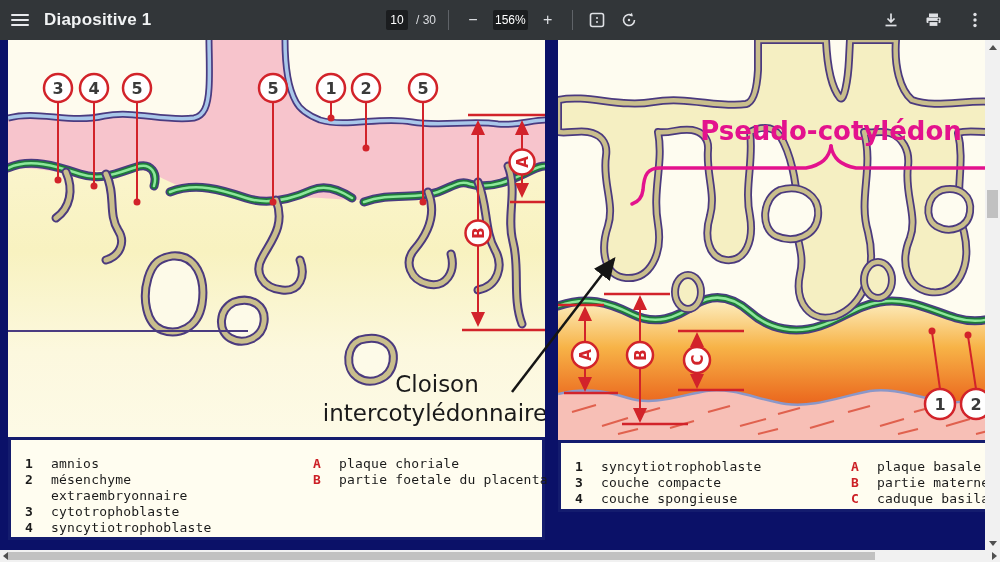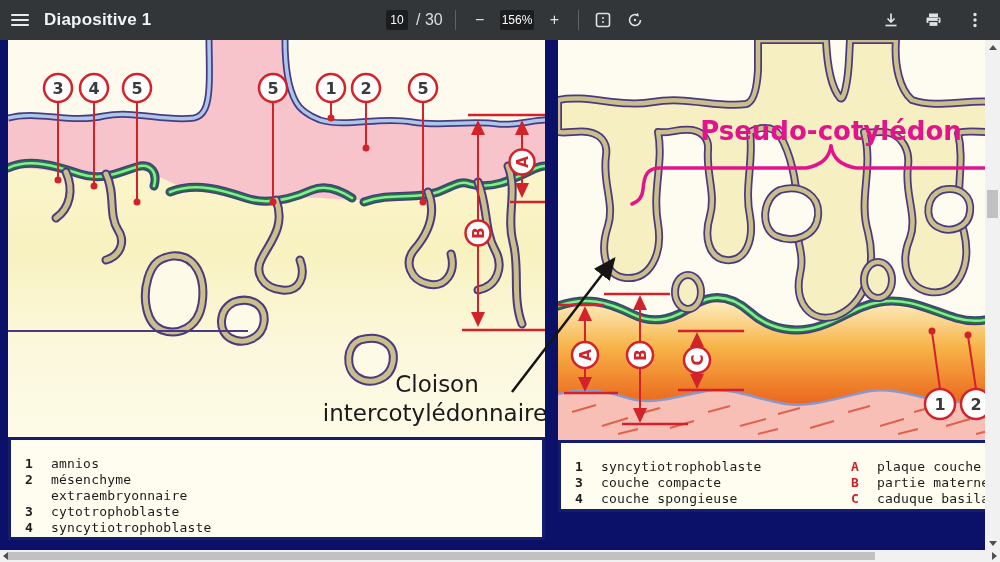--- a/index.html
+++ b/index.html
@@ -10,21 +10,21 @@
   
   .toolbar { position:absolute; top:0; left:0; width:1000px; height:40px;
              background:#323639; color:#E8EAED; display:flex; align-items:center; z-index:30; }
   .tb-left { display:flex; align-items:center; }
   .menu-btn { width:40px; height:40px; display:flex; align-items:center; justify-content:center; cursor:pointer; }
   .menu-bars { width:18px; }
   .menu-bars div { height:2px; background:#E8EAED; margin:3px 0; border-radius:1px; }
   .doc-title { font-size:17px; font-weight:bold; color:#F1F3F4; margin-left:4px; letter-spacing:.2px; }
   .tb-center { position:absolute; left:386px; top:0; height:40px; display:flex; align-items:center; gap:8px; }
   .dark-box { background:#1B1D1F; color:#FFF; font-size:12px; padding:3px 2px; border-radius:2px; min-width:22px; text-align:center; }
-  .tb-txt { font-size:16px; color:#DADCE0; }
+  .tb-txt { font-size:12px; color:#DADCE0; }
   .tb-sep { width:1px; height:20px; background:#5F6368; margin:0 4px; }
   .tb-btn { width:24px; height:24px; display:flex; align-items:center; justify-content:center;
             color:#DFE1E5; font-size:16px; cursor:pointer; }
   .tb-right { position:absolute; right:12px; top:0; height:40px; display:flex; align-items:center; gap:16px; }
   .tb-right .tb-btn { width:26px; }
 
   
   .content { position:absolute; top:40px; left:0; width:1000px; height:510px;
              background:#0B1168; overflow:hidden; }
   .panel-svg { position:absolute; display:block; }
@@ -353,30 +353,34 @@
     </svg>
 
     <div class="legend" style="left:8px; top:397px; width:537px; height:103px">
       <div class="lg-col" style="left:14px">
         <div class="lg-row"><span class="lg-num">1</span><span>amnios</span></div>
         <div class="lg-row"><span class="lg-num">2</span><span>mésenchyme</span></div>
         <div class="lg-row"><span class="lg-num"></span><span>extraembryonnaire</span></div>
         <div class="lg-row"><span class="lg-num">3</span><span>cytotrophoblaste</span></div>
         <div class="lg-row"><span class="lg-num">4</span><span>syncytiotrophoblaste</span></div>
       </div>
+      <div class="lg-col" style="left:302px">
+        <div class="lg-row"><span class="lg-key">A</span><span>plaque choriale</span></div>
+        <div class="lg-row"><span class="lg-key">B</span><span>partie foetale du placenta</span></div>
+      </div>
     </div>
 
     <div class="legend" style="left:558px; top:400px; width:470px; height:72px">
       <div class="lg-col" style="left:14px">
         <div class="lg-row"><span class="lg-num">1</span><span>syncytiotrophoblaste</span></div>
         <div class="lg-row"><span class="lg-num">3</span><span>couche compacte</span></div>
         <div class="lg-row"><span class="lg-num">4</span><span>couche spongieuse</span></div>
       </div>
       <div class="lg-col" style="left:290px">
-        <div class="lg-row"><span class="lg-key">A</span><span>plaque couche</span></div>
+        <div class="lg-row"><span class="lg-key">A</span><span>plaque basale</span></div>
         <div class="lg-row"><span class="lg-key">B</span><span>partie maternelle</span></div>
         <div class="lg-row"><span class="lg-key">C</span><span>caduque basilaire</span></div>
       </div>
     </div>
 
     <svg style="position:absolute; left:0; top:0; pointer-events:none;" width="1000" height="510" viewBox="0 0 1000 510">
       <defs>
         <marker id="blkArr" markerWidth="12" markerHeight="12" refX="8" refY="4" orient="auto">
           <path d="M0,0 L9,4 L0,8 Z" fill="#151515"></path>
         </marker>

